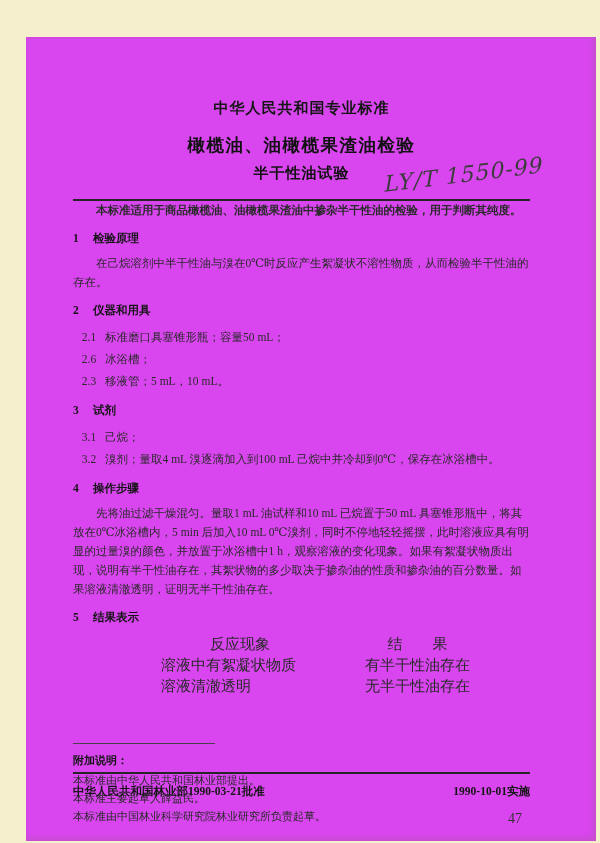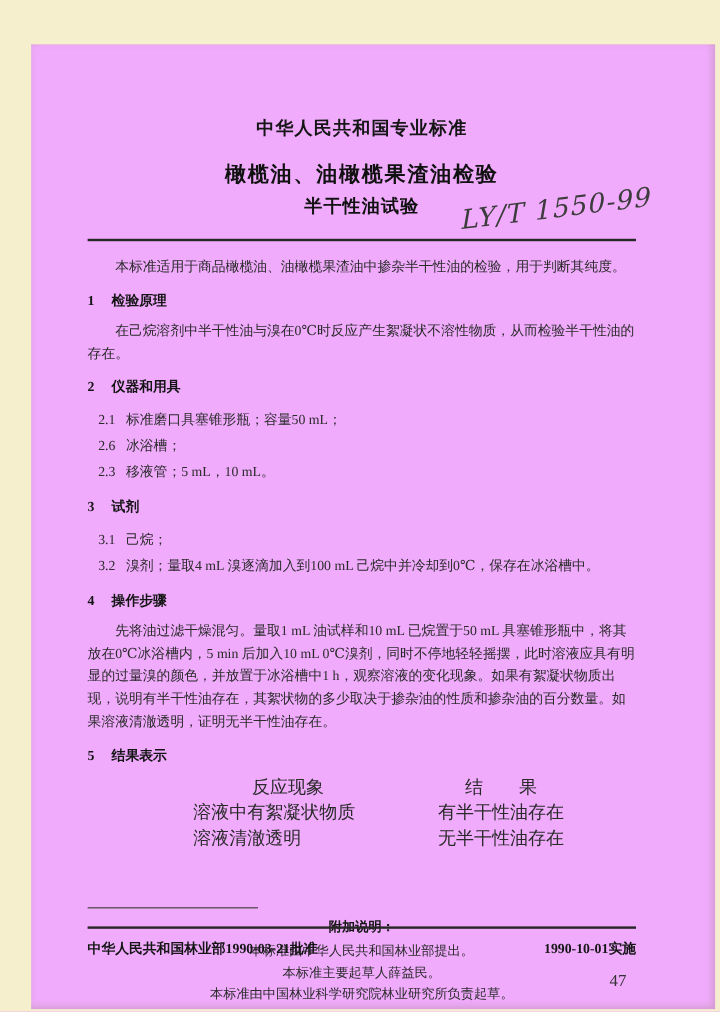--- a/index.html
+++ b/index.html
@@ -4,58 +4,58 @@
 <style>
   html,body{margin:0;padding:0;}
   body{
     width:600px;height:843px;position:relative;
     background:#f6efcd;
     font-family:"Liberation Serif","DejaVu Serif",serif;
     color:#2a2a2a;
   }
   .page{
     position:absolute;top:37px;left:26px;right:4px;bottom:2px;
-    background:#f0abfc;
+    background:#d946ef;
     box-shadow:-2px -2px 6px rgba(120,110,60,.25) inset;
   }
   .content{
     position:absolute;top:0;left:47px;right:66px;bottom:0;
     font-size:11.5px;line-height:19px;
   }
   
   .std-class{margin-top:62px;text-align:center;font-weight:bold;font-size:15px;letter-spacing:1px;color:#161616;}
   .title-main{margin-top:18px;text-align:center;font-weight:bold;font-size:17.5px;letter-spacing:1.5px;color:#111;}
   .title-sub{margin-top:9px;text-align:center;font-weight:bold;font-size:15px;letter-spacing:1px;color:#111;}
   .std-number{
     position:absolute;right:-14px;top:128px;
     font-family:"DejaVu Serif",serif;font-style:italic;
     font-size:22px;color:#3c3c3c;letter-spacing:1px;
     transform:rotate(-7deg) skewX(-6deg);
   }
   .rule-double{margin-top:16px;height:0;border-top:2.5px solid #262626;}
   
   p{margin:0;}
   .indent{text-indent:2em;}
-  .intro{margin-top:13px;}
+  .intro{font-weight:bold;}
   .section{margin-top:8px;}
   .sec-head{font-weight:bold;color:#141414;margin-top:9px;margin-bottom:6px;}
   .sec-num{display:inline-block;min-width:20px;}
   .item{line-height:22px;}
   .item-num{display:inline-block;min-width:32px;text-align:center;}
   
   table.results{border-collapse:collapse;margin:7px 0 0 88px;}
   table.results th,table.results td{
     font-weight:normal;font-size:15px;line-height:21px;padding:0;
     text-align:left;vertical-align:top;
   }
   table.results th{text-align:center;}
   table.results .col1{width:158px;}
   table.results .col2{padding-left:46px;}
   
-  .addendum{margin-top:46px;font-size:11px;line-height:16px;text-align:center;}
+  .addendum{margin-top:46px;font-size:11px;line-height:16px;}
   .addendum-rule{width:142px;border-top:1px solid #444;margin-bottom:8px;}
   .addendum-title{font-weight:bold;color:#151515;margin-bottom:4px;}
   .addendum-line{margin-top:2px;}
   
   .footer{position:absolute;left:0;right:0;bottom:40px;}
   .footer-rule{border-top:2px solid #262626;height:0;}
   .footer-row{display:flex;justify-content:space-between;margin-top:8px;font-size:11.5px;font-weight:bold;color:#161616;}
   .page-num{position:absolute;right:8px;bottom:13px;font-size:14px;color:#333;}
 </style>
 </head>

